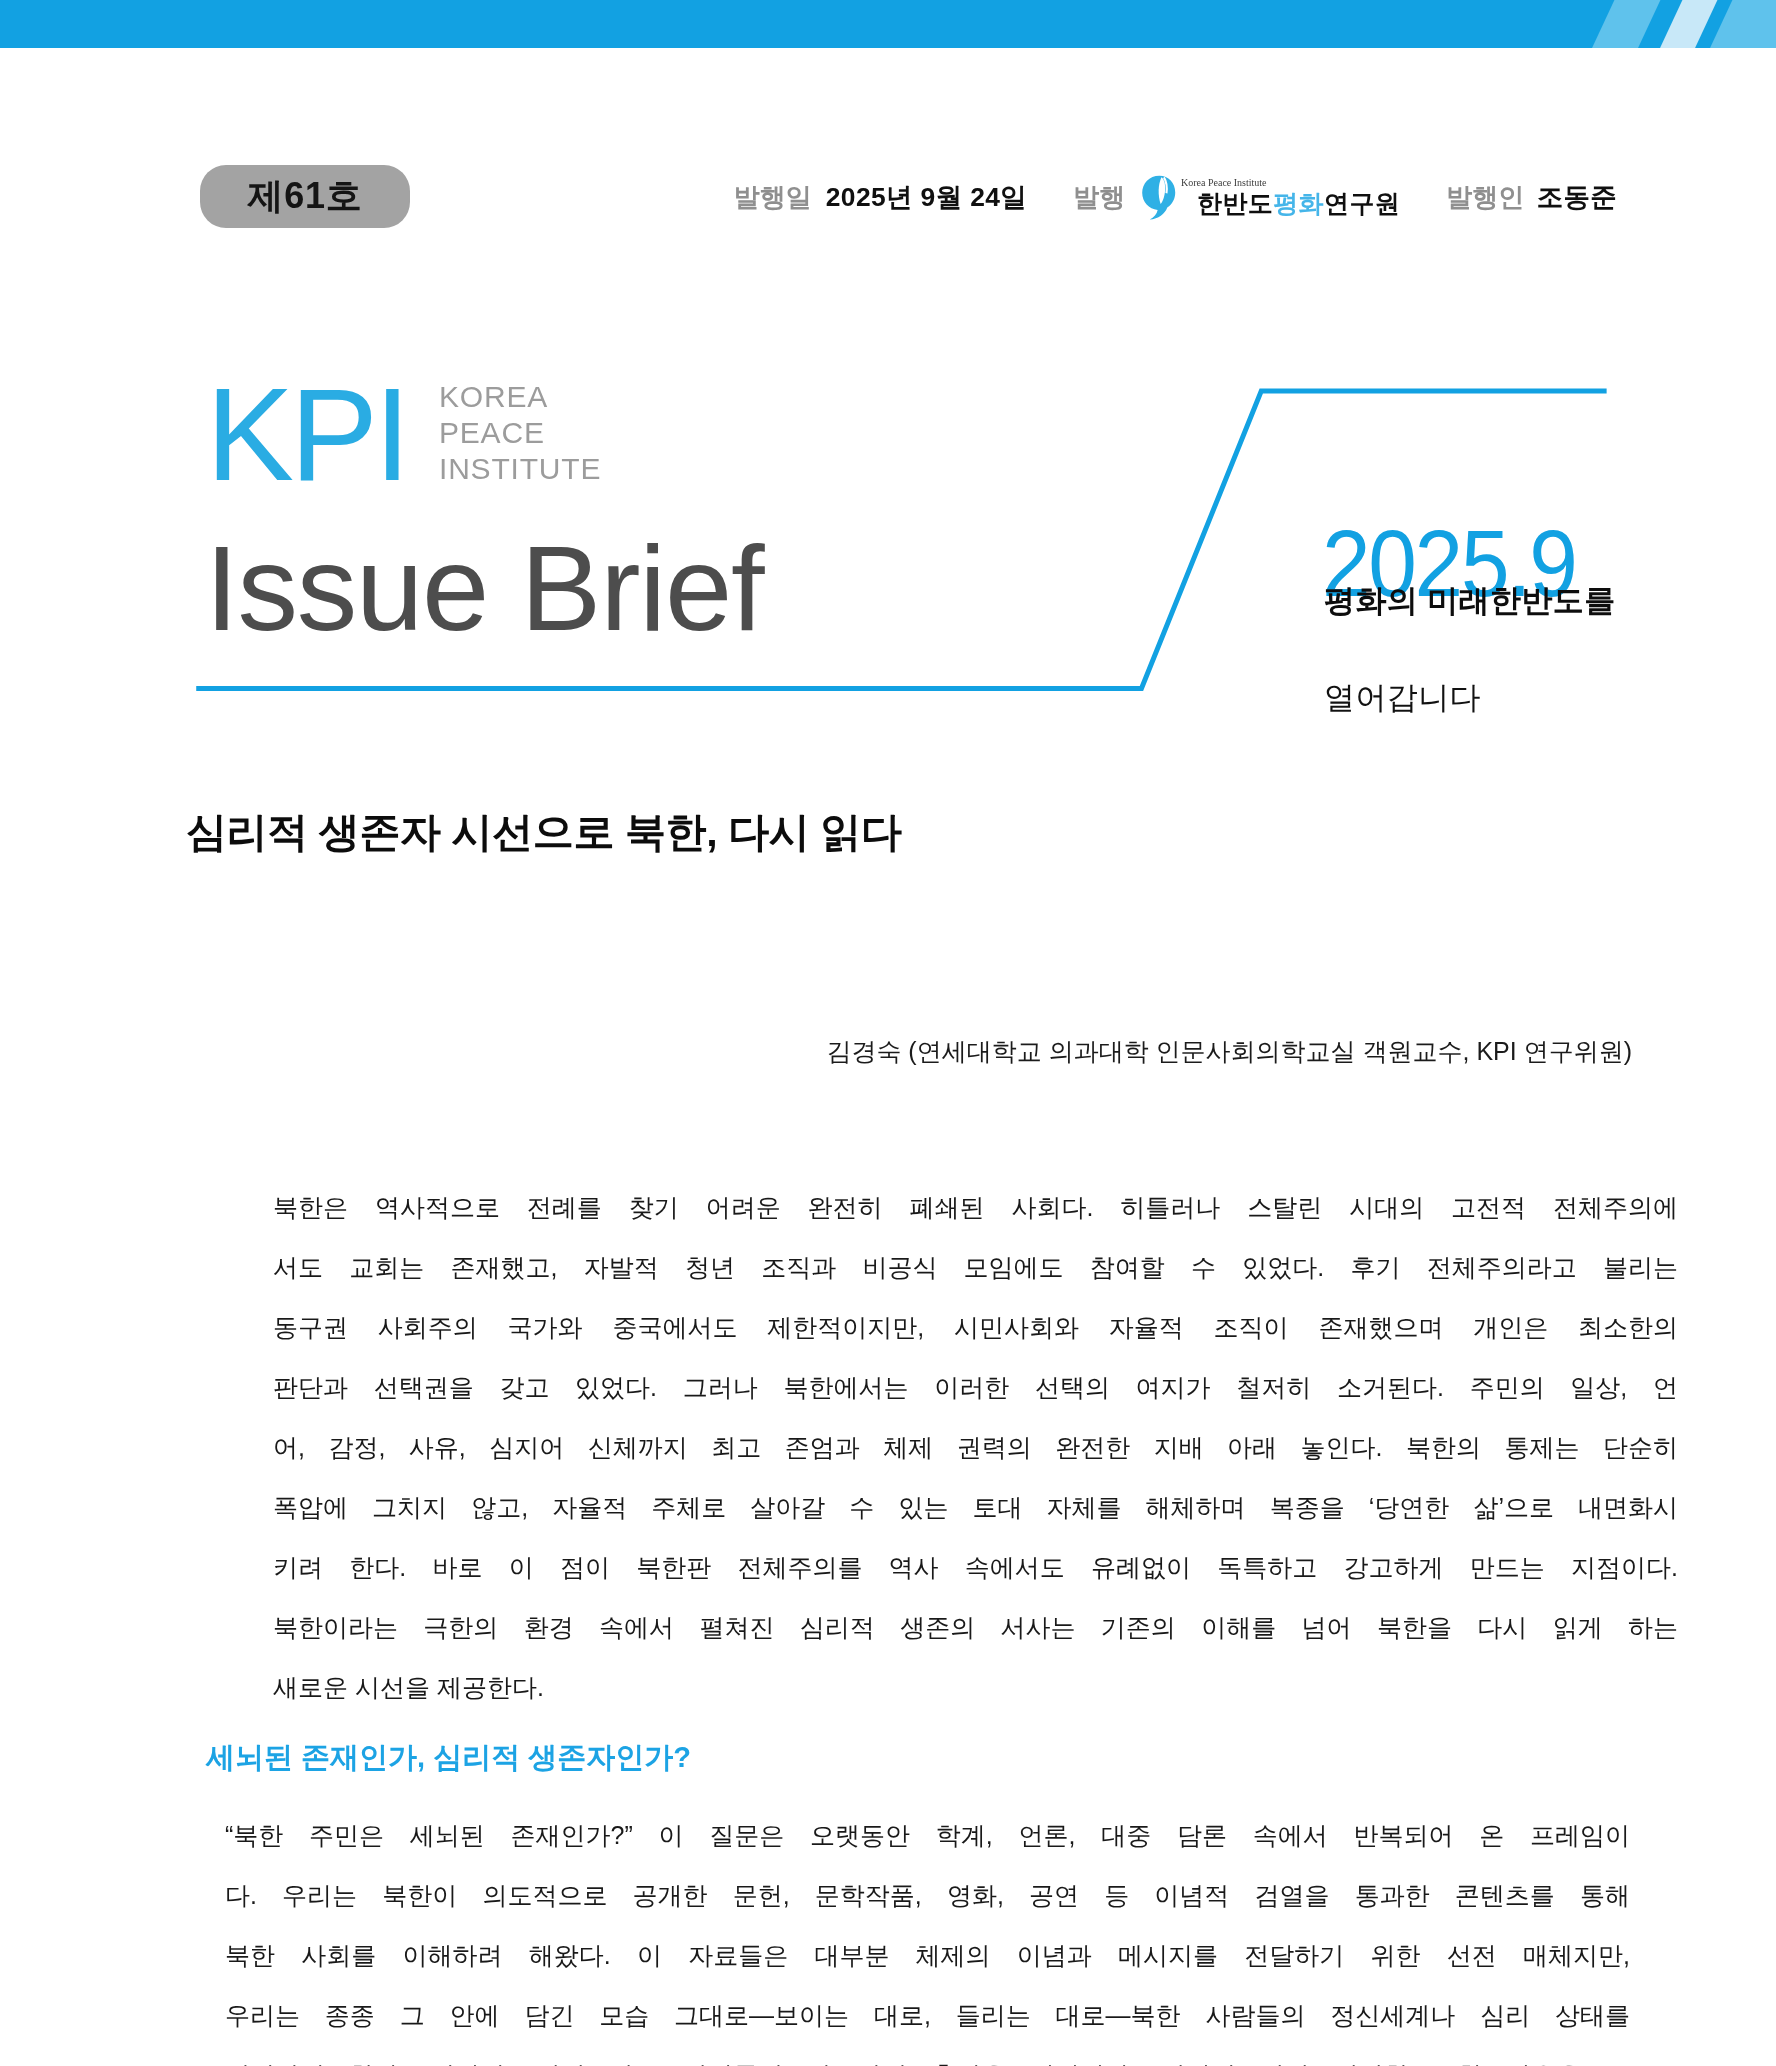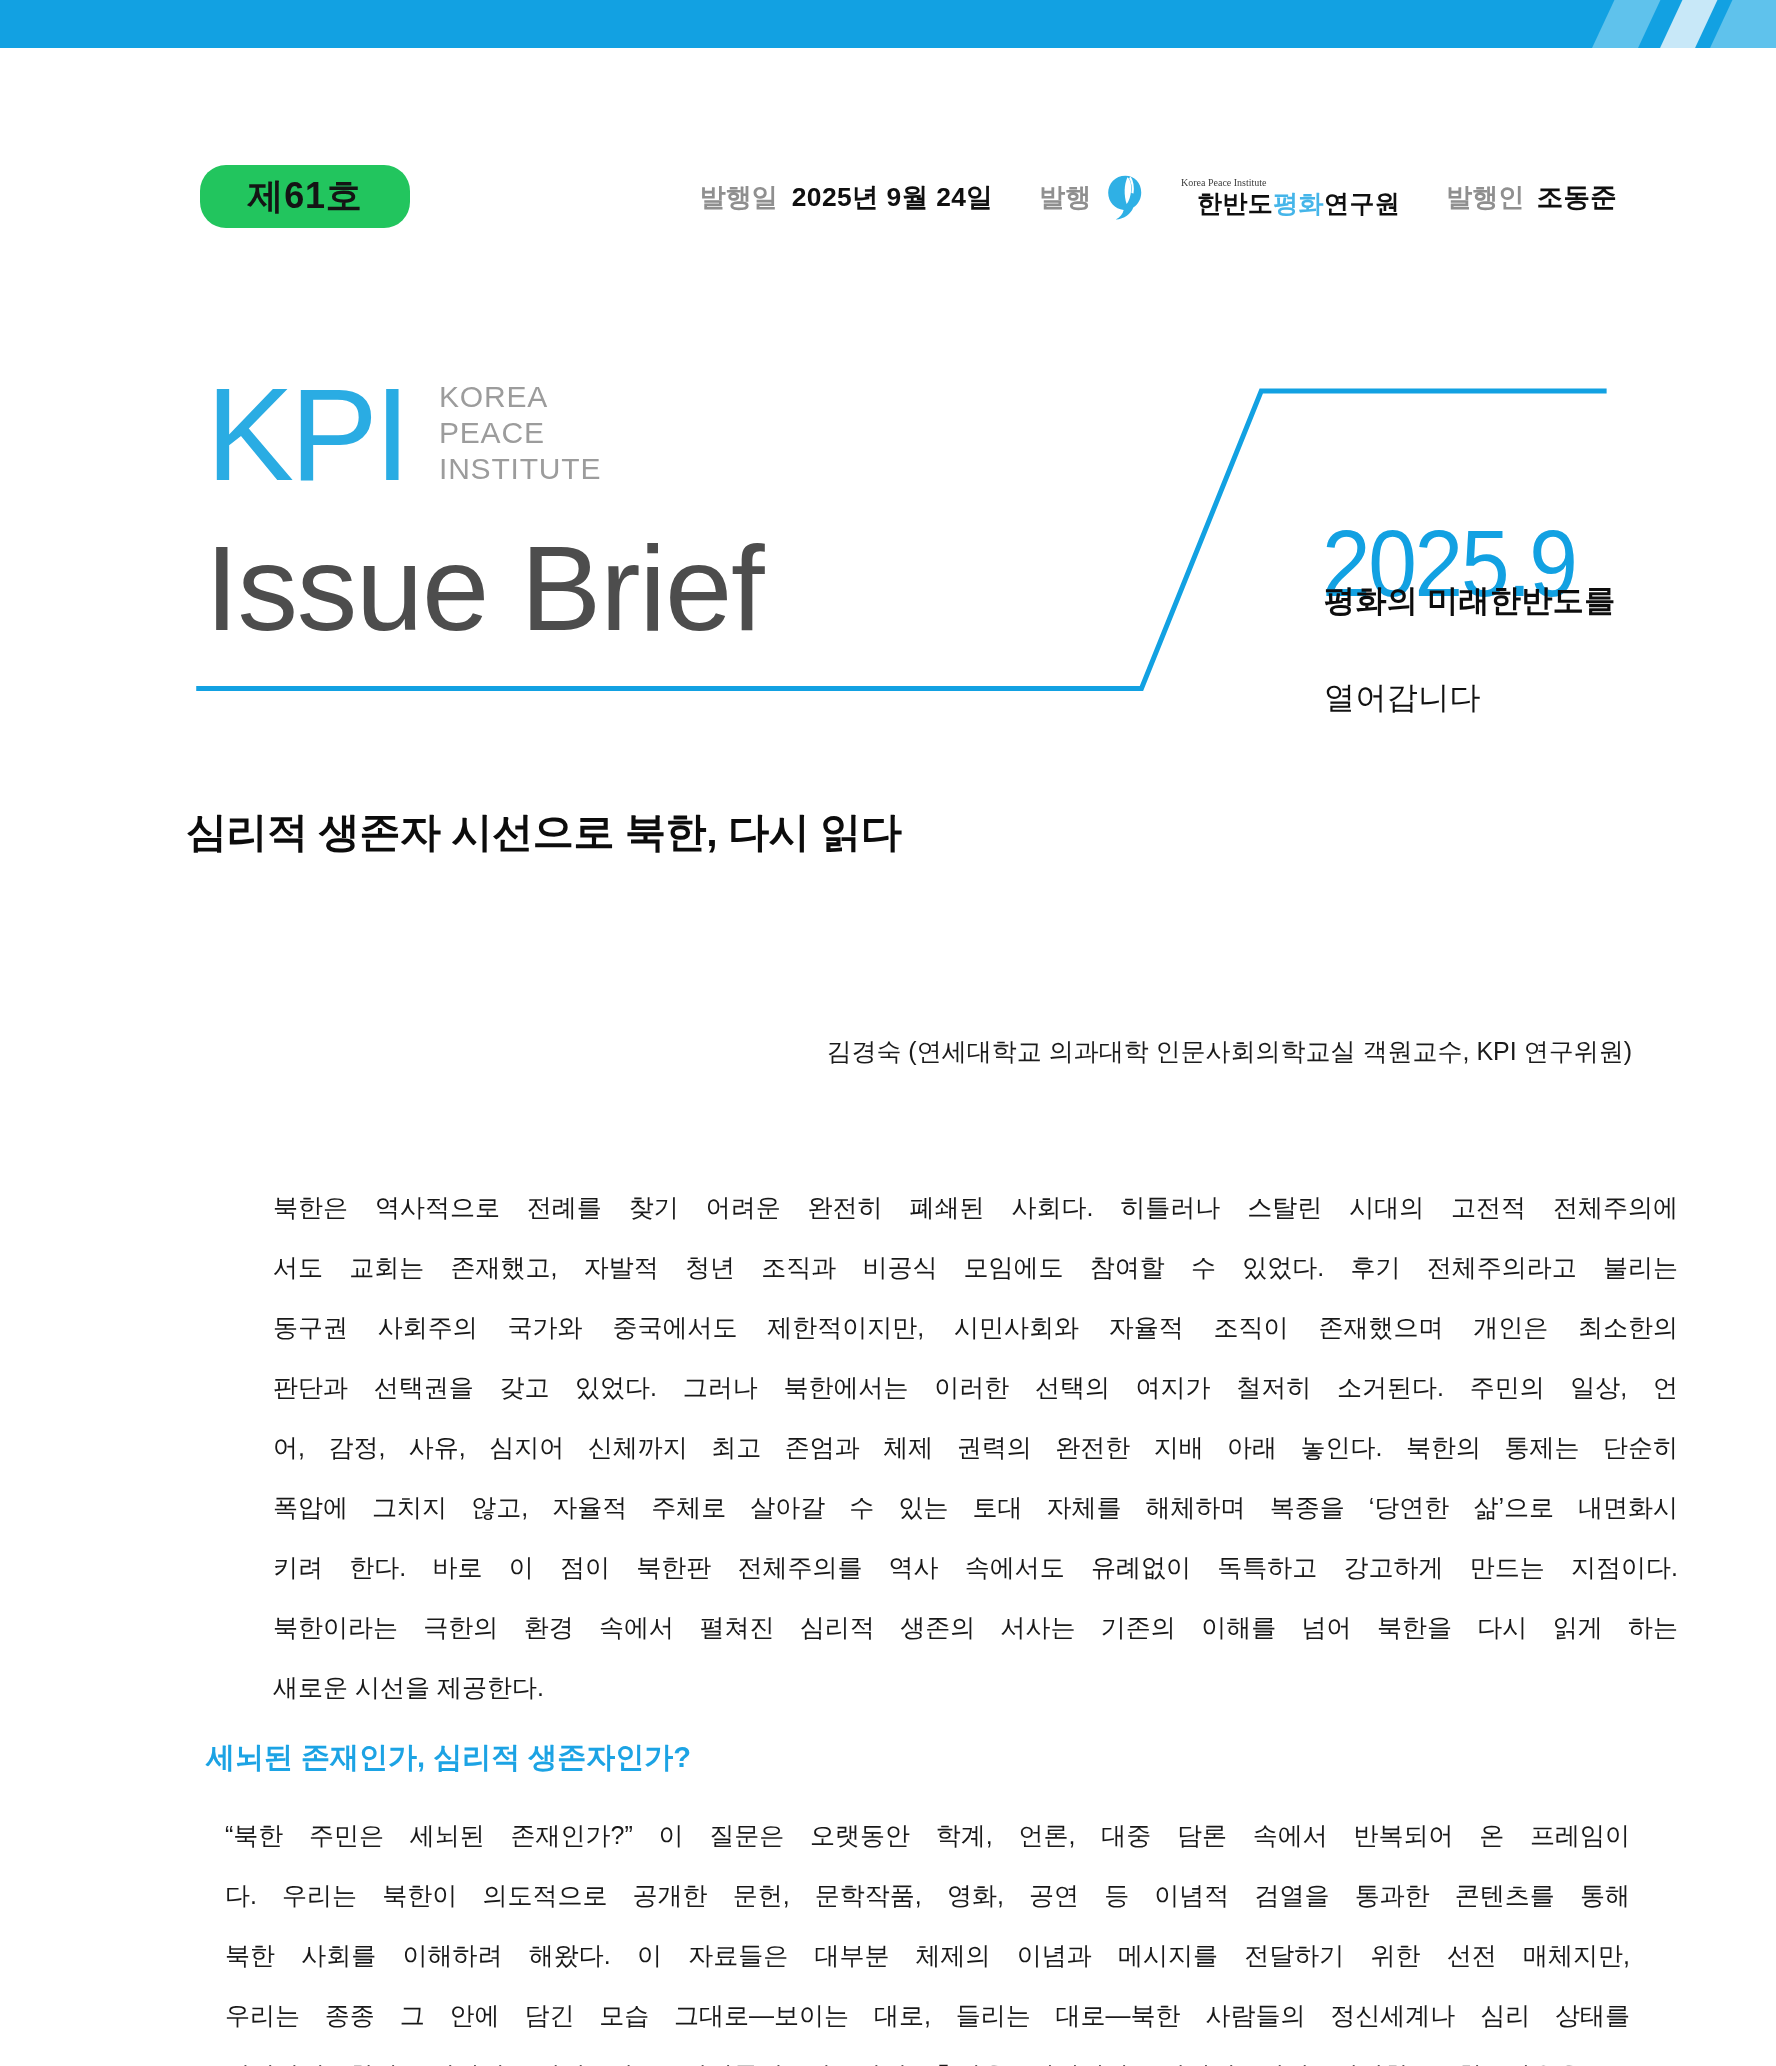--- a/index.html
+++ b/index.html
@@ -7,28 +7,28 @@
         font-family:"Liberation Sans",sans-serif;color:#191919;}
 
   
   .topbar{position:absolute;left:0;top:0;width:1776px;height:48px;background:#12A1E2;overflow:hidden;}
   .stripe{position:absolute;top:-25px;height:99px;transform:skewX(-25deg);}
   .stripe.s1{left:1603px;width:46px;background:#5FC2EC;}
   .stripe.s2{left:1671px;width:35px;background:#C8E8F8;}
   .stripe.s3{left:1721px;width:124px;background:#5FC2EC;}
 
   
-  .issue-badge{position:absolute;left:200px;top:165px;width:210px;height:63px;background:#22c55e;
+  .issue-badge{position:absolute;left:200px;top:165px;width:210px;height:63px;background:#a3a3a3;
       border-radius:26px;display:flex;align-items:center;justify-content:center;
       font-size:36px;font-weight:600;color:#141414;letter-spacing:0.8px;}
   .meta{position:absolute;top:162px;right:159px;height:70px;display:flex;align-items:center;}
   .meta .lbl{font-size:26px;font-weight:700;color:#8F8F8F;}
   .meta .val{font-size:26.4px;font-weight:700;color:#101010;letter-spacing:0.4px;}
   .gap-s{width:14px;}.gap-m{width:46px;}.gap-xs{width:12.4px;}
-  .minilogo{display:flex;align-items:center;gap:34px;}
+  .minilogo{display:flex;align-items:center;}
   .minilogo svg{width:41px;height:46px;margin-right:2.5px;}
   .minicol{display:flex;flex-direction:column;justify-content:center;}
   .minicol .eng{font-family:"Liberation Serif",serif;font-size:10px;color:#3d3d3d;line-height:12.4px;}
   .minicol .kor{font-size:25px;font-weight:700;color:#0f0f0f;line-height:27px;letter-spacing:0.4px;margin-left:16px;}
   .minicol .kor .hl{color:#45B5E9;}
 
   
   .kpi{position:absolute;left:206px;top:369px;font-size:132px;line-height:1;color:#2AACE3;
        font-weight:400;letter-spacing:-4.1px;}
   .org{position:absolute;left:439px;top:379px;font-size:30px;line-height:36px;color:#9C9C9C;

